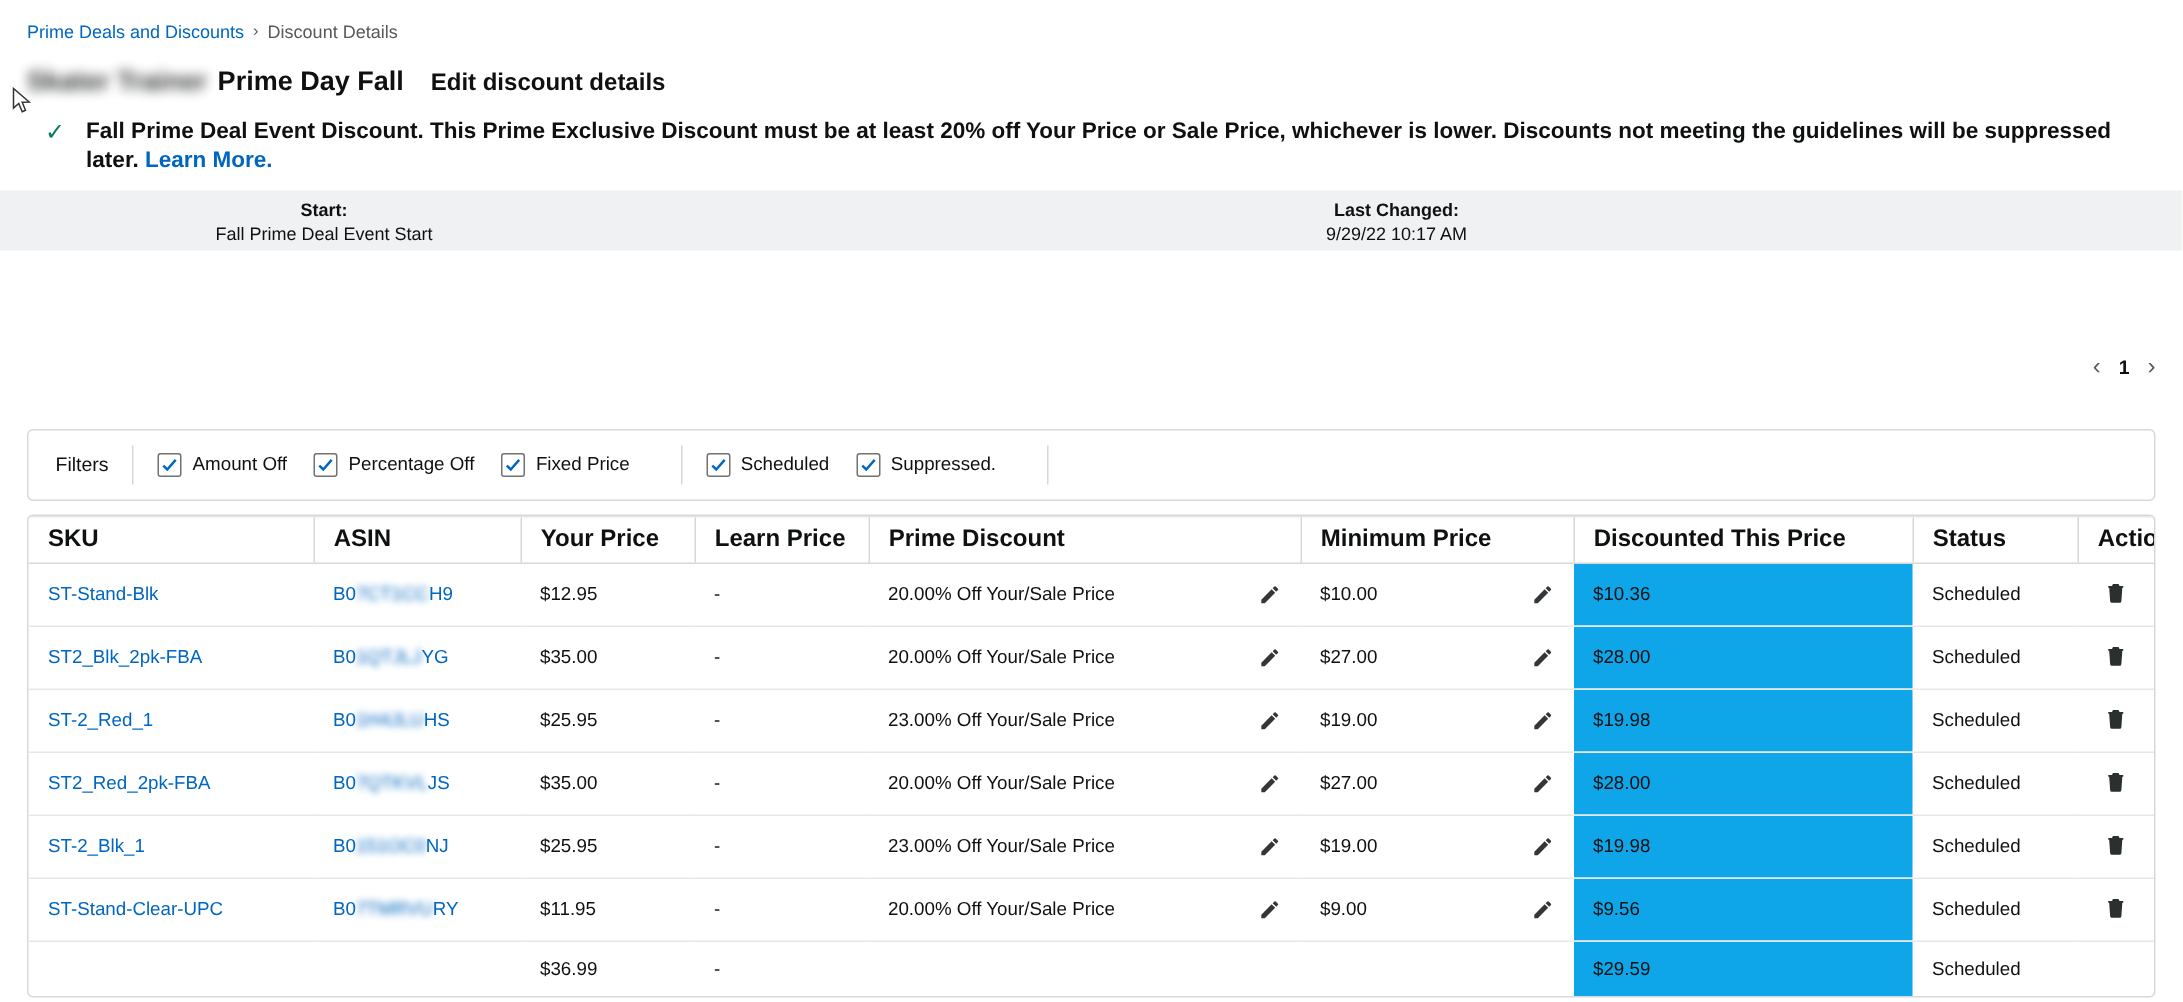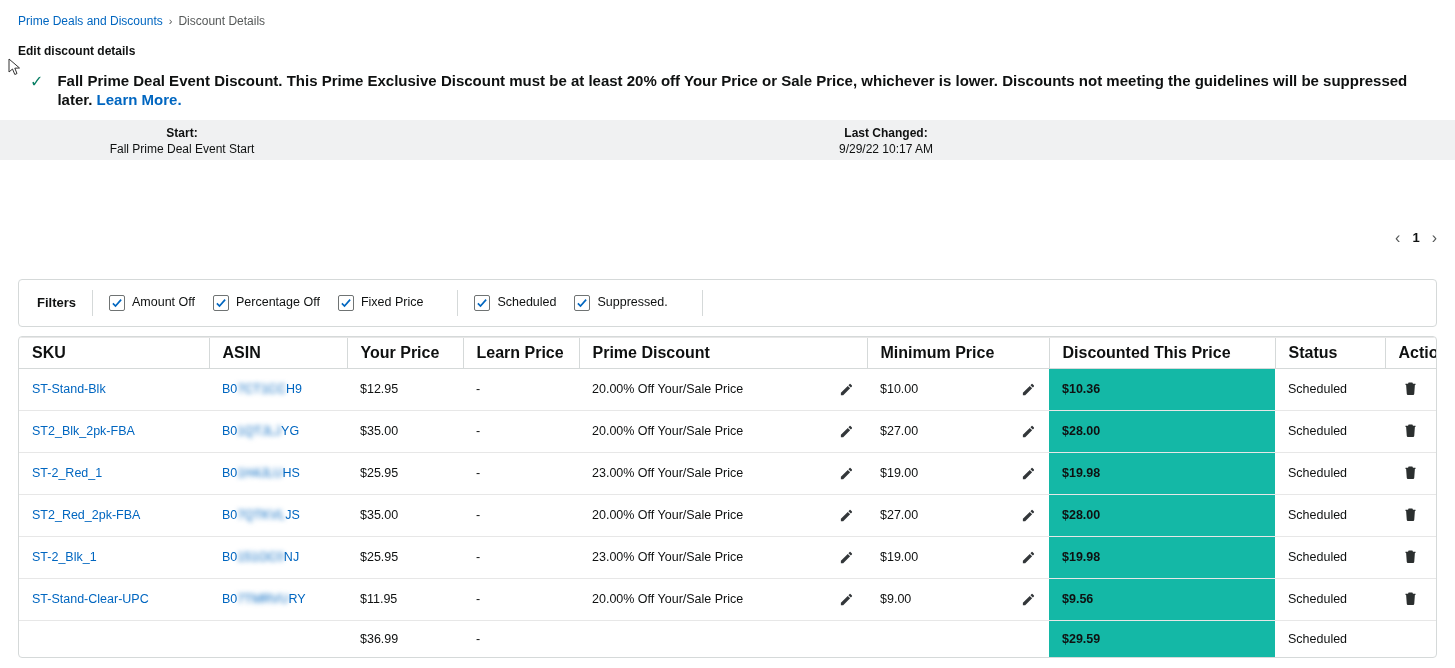--- a/index.html
+++ b/index.html
@@ -17,70 +17,70 @@
 
   
   .breadcrumb { padding: 14px 18px 0 18px; font-size: 12px; display: flex; align-items: center; gap: 6px; }
   .breadcrumb .sep { color: #565959; font-size: 11px; }
   .breadcrumb .current { color: #565959; }
 
   
   .title-row { margin-top: 16px; padding: 0 18px; display: flex; align-items: baseline; gap: 18px; }
   .page-title { font-size: 18px; font-weight: bold; display: inline-flex; gap: 7px; }
   .redacted-strong { filter: blur(4px); opacity: .85; user-select: none; }
-  .edit-link { font-size: 12px; font-weight: bold; color: #0f1111; }
+  .edit-link { font-size: 16px; font-weight: bold; color: #0f1111; }
 
   
   .notice { margin-top: 14px; padding: 0 18px 0 30px; display: flex; align-items: flex-start; gap: 14px;
             font-size: 15px; font-weight: bold; line-height: 1.25; }
   .check-icon { color: #067d62; font-size: 16px; }
   .notice .learn-more { color: #0066c0; font-weight: bold; }
 
   
   .info-bar { margin-top: 10px; height: 40px; background: #f0f1f2; position: relative; font-size: 12px; }
   .info-group { position: absolute; top: 5px; text-align: center; line-height: 1.35; }
   .info-group .lbl { font-weight: bold; }
-  .info-start   { left: 82px; width: 200px; }
+  .info-start   { left: 116px; width: 200px; }
   .info-end     { left: 458px; width: 200px; }
-  .info-changed { left: 786px; width: 200px; }
+  .info-changed { left: 831px; width: 200px; }
 
   
   .pagination-row { margin-top: 64px; display: flex; justify-content: flex-end; align-items: center;
                     gap: 40px; padding-right: 18px; height: 28px; }
   .pager { display: flex; align-items: center; gap: 12px; font-size: 14px; }
   .pager .chev { background: none; border: none; font-size: 16px; color: #565959; cursor: pointer; line-height: 1; }
   .pager .page-num { font-weight: bold; font-size: 13px; }
   .per-page-select { width: 162px; height: 27px; border: 1px solid #8d9696; border-radius: 3px;
                      display: flex; align-items: center; justify-content: space-between;
                      padding: 0 10px; font-size: 12px; background: #fff; cursor: pointer; }
   .caret-down { width: 0; height: 0; border-left: 4px solid transparent; border-right: 4px solid transparent;
                 border-top: 5px solid #565959; }
 
   
   .filters-box { margin: 27px 18px 0 18px; border: 1px solid #d5d9d9; border-radius: 4px;
                  height: 48px; display: flex; align-items: center; padding-left: 18px; }
-  .filters-title { font-weight: bold; font-size: 13px; text-align: right; }
+  .filters-title { font-weight: normal; font-size: 13px; text-align: right; }
   .vdiv { width: 1px; height: 26px; background: #d5d9d9; margin: 0 16px; }
   .cb-item { display: flex; align-items: flex-start; gap: 7px; margin-right: 18px; cursor: pointer; font-size: 12.5px; }
   .checkbox { width: 16px; height: 16px; border: 1px solid #6f7373; border-radius: 2px; background: #fff;
               display: inline-flex; align-items: center; justify-content: center; flex: none; }
 
   
   .table-box { margin: 9px 18px 0 18px; border: 1px solid #d5d9d9; border-radius: 4px; overflow: hidden; background:#fff; }
   .table-title { font-size: 16px; font-weight: bold; padding: 13px 18px 10px 18px; }
   table { width: 100%; border-collapse: collapse; table-layout: fixed; }
   thead th { text-align: left; font-size: 16px; font-weight: bold; padding: 6px 13px;
              border-top: 1px solid #e7e7e7; border-bottom: 1px solid #d5d9d9; border-left: 1px solid #d5d9d9;
              white-space: nowrap; overflow: hidden; }
   thead th:first-child { border-left: none; }
   tbody td { font-size: 12.5px; padding: 11px 13px; border-bottom: 1px solid #e7e7e7;
              white-space: nowrap; overflow: hidden; vertical-align: middle; }
   tbody tr:last-child td { border-bottom: none; }
   td.cell-flex .inner { display: flex; align-items: center; justify-content: space-between; gap: 23px; }
-  td.discounted-cell { background: #14b8a6; font-weight: bold; }
+  td.discounted-cell { background: #0ea5e9; font-weight: normal; }
   td.actions-cell { text-align: center; }
   .icon-btn { background: none; border: none; padding: 0; cursor: pointer; line-height: 0; }
   .redacted { filter: blur(2.5px); user-select: none; }
 
   
   .mouse-cursor { position: absolute; left: 8px; top: 58px; pointer-events: none; }
 </style>
 </head>
 <body>
 
@@ -88,20 +88,24 @@
   <path d="M1 1 L1 14 L4.5 11 L6.8 16.5 L9 15.5 L6.8 10.2 L11.5 10 Z" fill="#fff" stroke="#333" stroke-width="1"></path>
 </svg>
 
 <div class="breadcrumb">
   <a class="link">Prime Deals and Discounts</a>
   <span class="sep">›</span>
   <span class="current">Discount Details</span>
 </div>
 
 <div class="title-row">
+  <h1 class="page-title">
+    <span class="redacted-strong">Skater Trainer</span>
+    <span>Prime Day Fall</span>
+  </h1>
   <a class="edit-link">Edit discount details</a>
 </div>
 
 <div class="notice">
   <span class="check-icon">✓</span>
   <div>
     <span>Fall Prime Deal Event Discount. This Prime Exclusive Discount must be at least 20% off Your Price or Sale Price, whichever is lower. Discounts not meeting the guidelines will be suppressed later.</span>
     <a class="learn-more">Learn More.</a>
   </div>
 </div>

